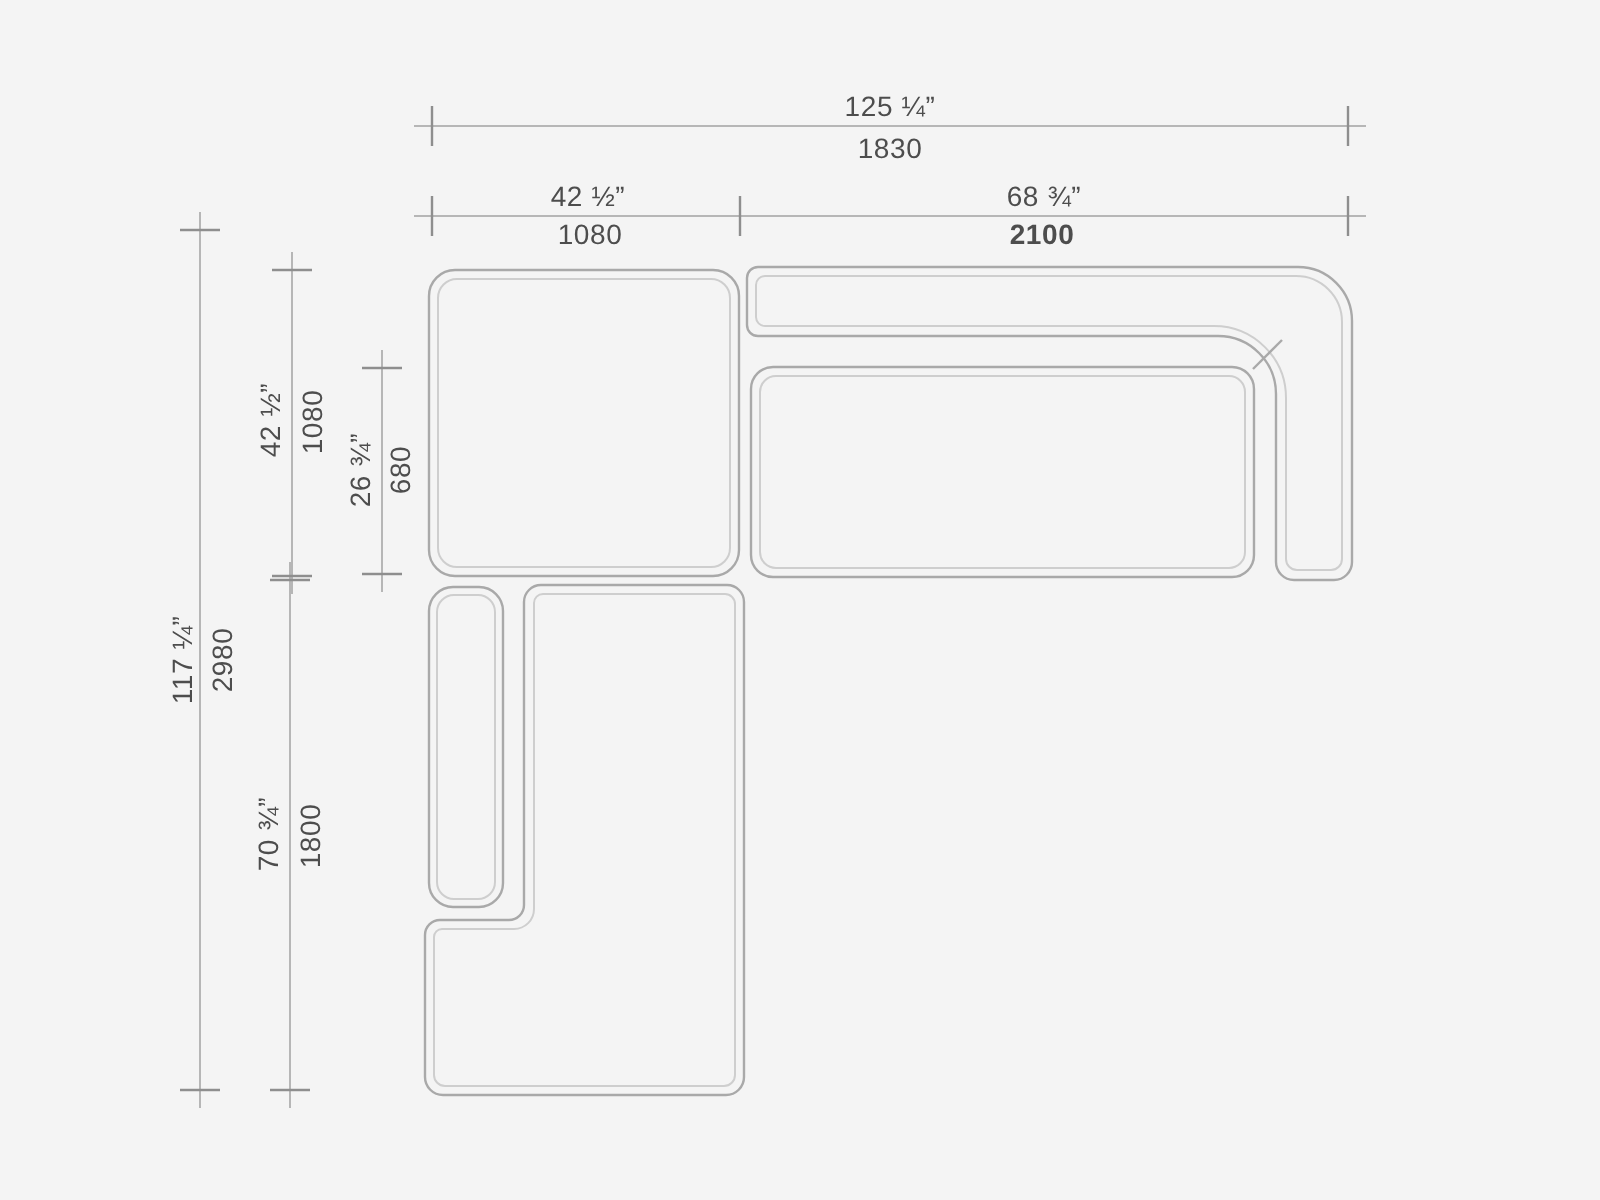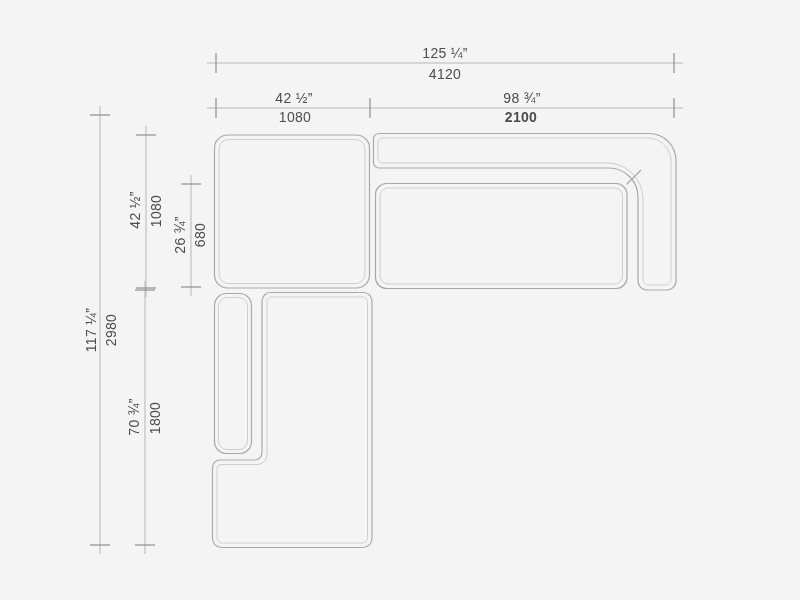--- a/index.html
+++ b/index.html
@@ -91,26 +91,26 @@
 
       <path d="M 270.5 292.5 H 363.5 A 8.5 8.5 0 0 1 372 301 V 538.5 A 9 9 0 0 1 363 547.5
                H 221.5 A 9 9 0 0 1 212.5 538.5 V 467.5 A 7.5 7.5 0 0 1 220 460 H 254.5
                A 7.5 7.5 0 0 0 262 452.5 V 301 A 8.5 8.5 0 0 1 270.5 292.5 Z"></path>
 
       <rect x="214.5" y="293.5" width="37" height="160" rx="12"></rect>
     </g>
   </svg>
 
   <div class="dim-label" style="left:445px; top:53px;">125 ¼”</div>
-  <div class="dim-label" style="left:445px; top:74px;">4120</div>
+  <div class="dim-label" style="left:445px; top:74px;">1830</div>
 
   <div class="dim-label" style="left:294px; top:98px;">42 ½”</div>
   <div class="dim-label" style="left:295px; top:117px;">1080</div>
 
-  <div class="dim-label" style="left:522px; top:98px;">98 ¾”</div>
+  <div class="dim-label" style="left:522px; top:98px;">68 ¾”</div>
   <div class="dim-label" style="left:521px; top:117px;font-weight:bold;">2100</div>
 
   <div class="dim-label vert" style="left:91px; top:330px;">117 ¼”</div>
   <div class="dim-label vert" style="left:111px; top:330px;">2980</div>
 
   <div class="dim-label vert" style="left:135px; top:210px;">42 ½”</div>
   <div class="dim-label vert" style="left:156px; top:211px;">1080</div>
 
   <div class="dim-label vert" style="left:180px; top:235px;">26 ¾”</div>
   <div class="dim-label vert" style="left:200px; top:235px;">680</div>

